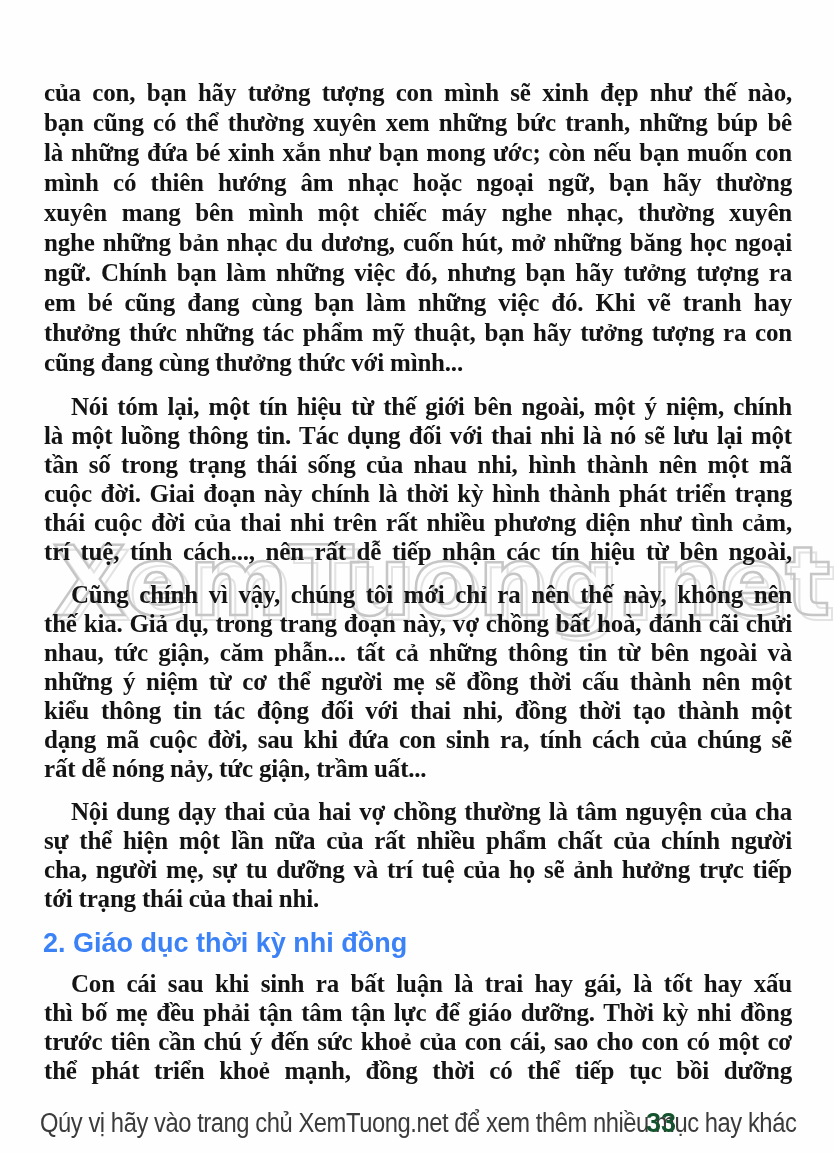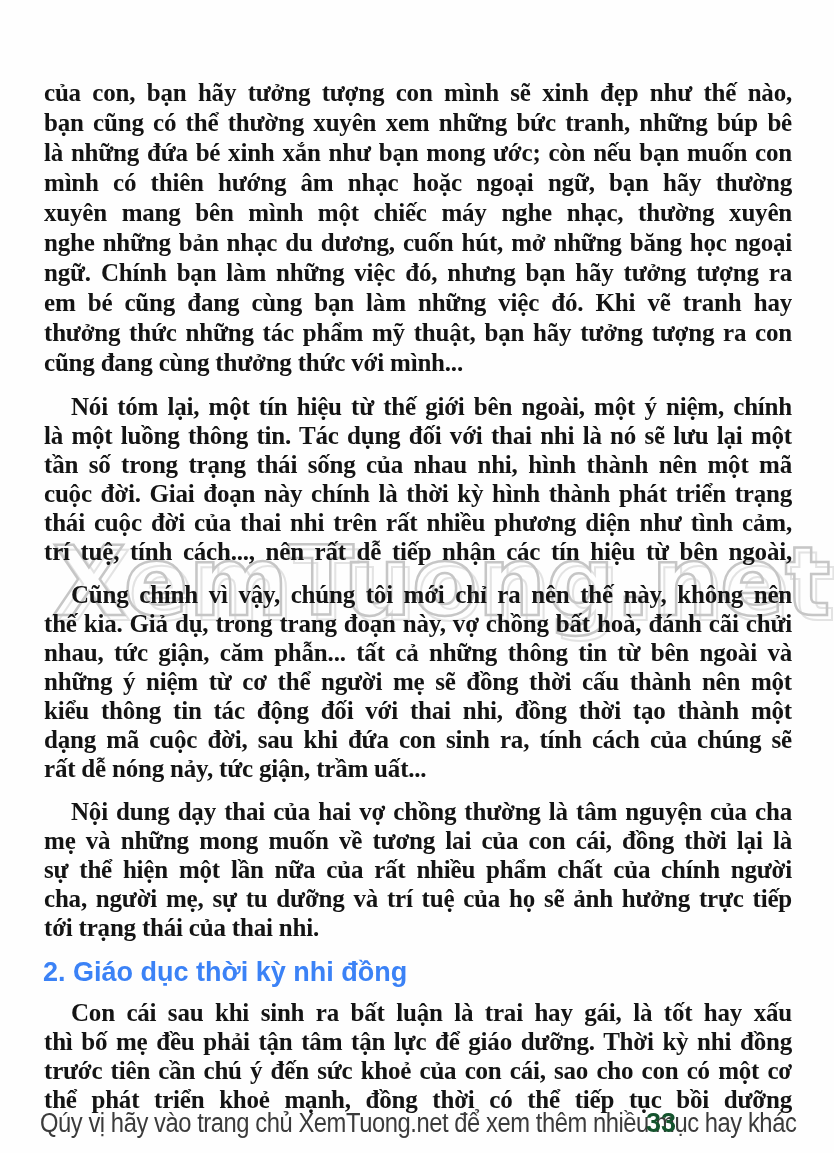--- a/index.html
+++ b/index.html
@@ -115,21 +115,20 @@
         <div class="pline">Cũng chính vì vậy, chúng tôi mới chỉ ra nên thế này, không nên</div>
         <div class="pline">thế kia. Giả dụ, trong trang đoạn này, vợ chồng bất hoà, đánh cãi chửi</div>
         <div class="pline">nhau, tức giận, căm phẫn... tất cả những thông tin từ bên ngoài và</div>
         <div class="pline">những ý niệm từ cơ thể người mẹ sẽ đồng thời cấu thành nên một</div>
         <div class="pline">kiểu thông tin tác động đối với thai nhi, đồng thời tạo thành một</div>
         <div class="pline">dạng mã cuộc đời, sau khi đứa con sinh ra, tính cách của chúng sẽ</div>
         <div class="pline no-just">rất dễ nóng nảy, tức giận, trầm uất...</div>
       </div>
       <div class="para indent">
         <div class="pline">Nội dung dạy thai của hai vợ chồng thường là tâm nguyện của cha</div>
-        <div class="pline">mẹ và những mong muốn về tương lai của con cái, đồng thời lại là</div>
         <div class="pline">sự thể hiện một lần nữa của rất nhiều phẩm chất của chính người</div>
         <div class="pline">cha, người mẹ, sự tu dưỡng và trí tuệ của họ sẽ ảnh hưởng trực tiếp</div>
         <div class="pline no-just">tới trạng thái của thai nhi.</div>
       </div>
       <h2 class="heading">2. Giáo dục thời kỳ nhi đồng</h2>
       <div class="para indent">
         <div class="pline">Con cái sau khi sinh ra bất luận là trai hay gái, là tốt hay xấu</div>
         <div class="pline">thì bố mẹ đều phải tận tâm tận lực để giáo dưỡng. Thời kỳ nhi đồng</div>
         <div class="pline">trước tiên cần chú ý đến sức khoẻ của con cái, sao cho con có một cơ</div>
         <div class="pline">thể phát triển khoẻ mạnh, đồng thời có thể tiếp tục bồi dưỡng</div>

